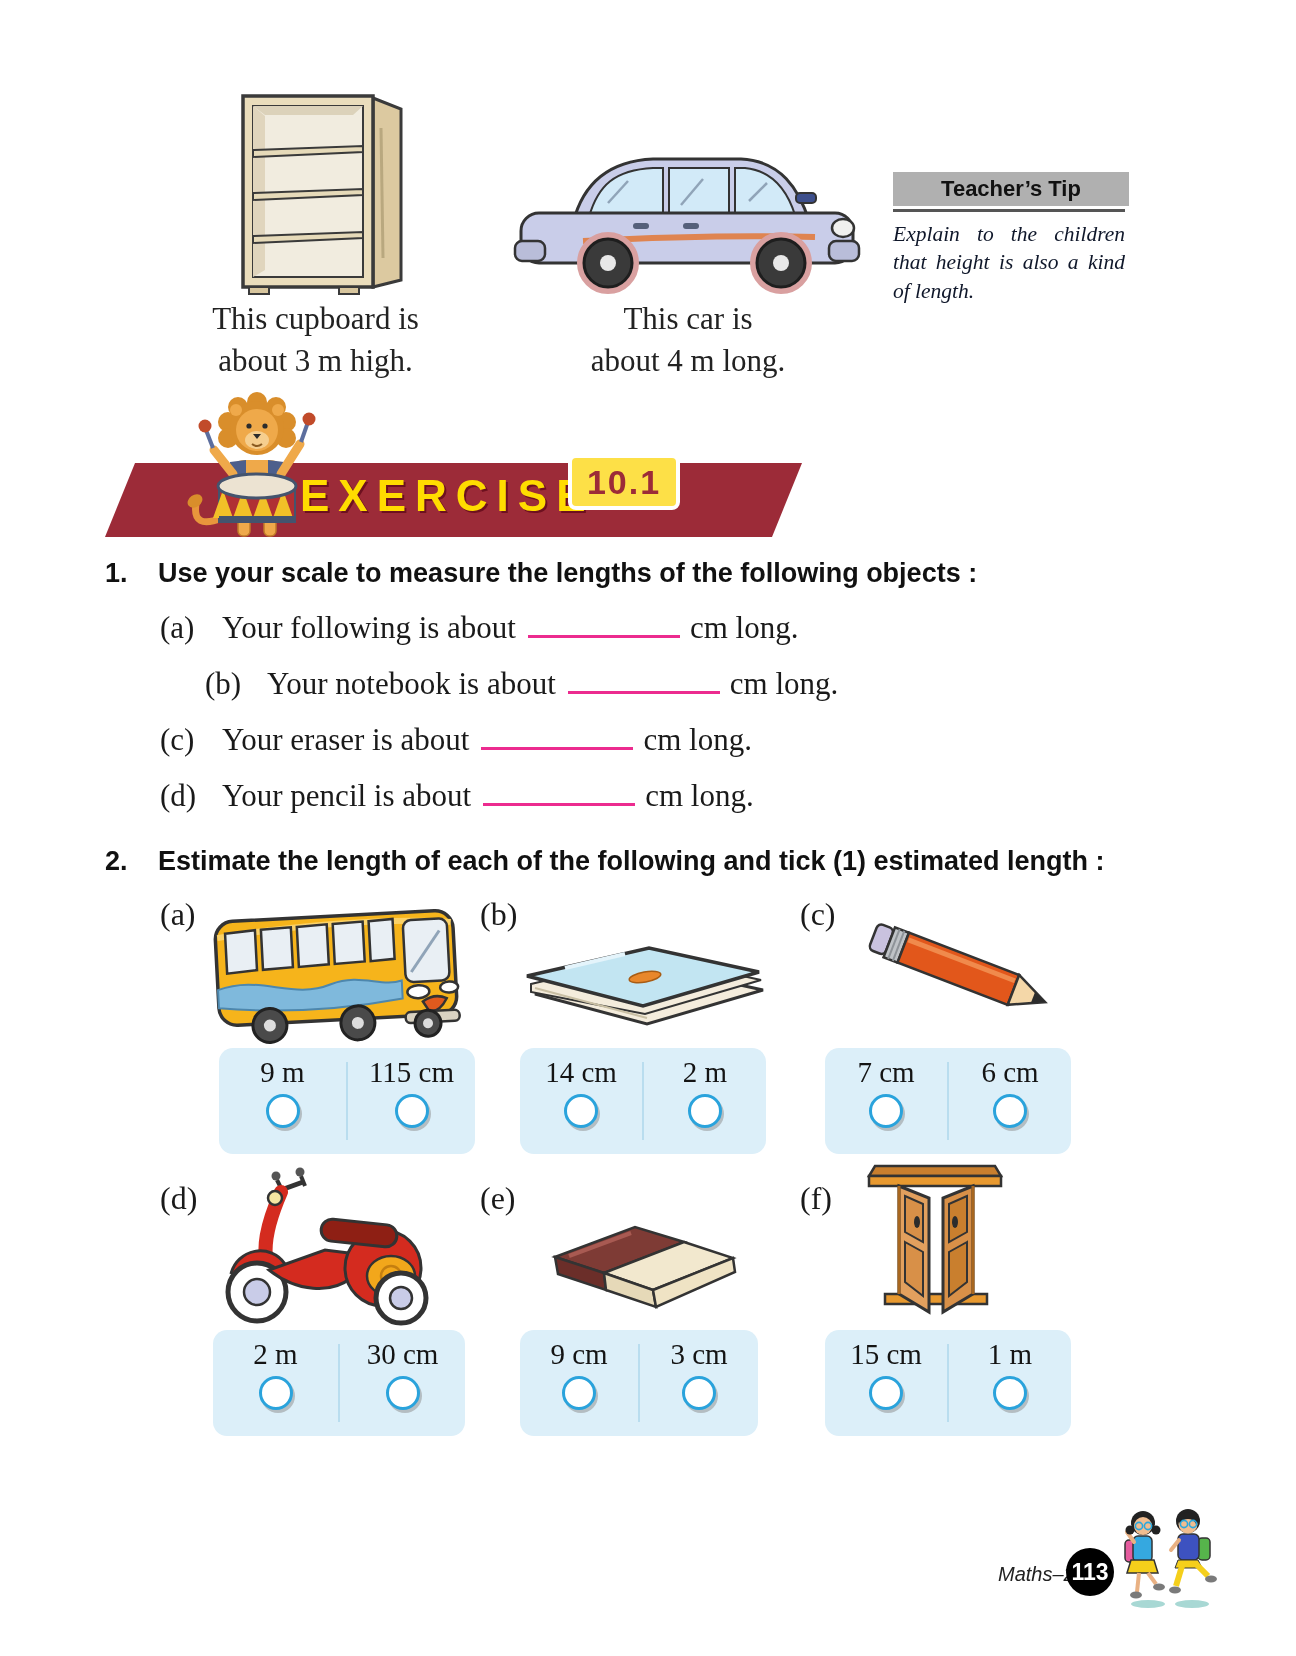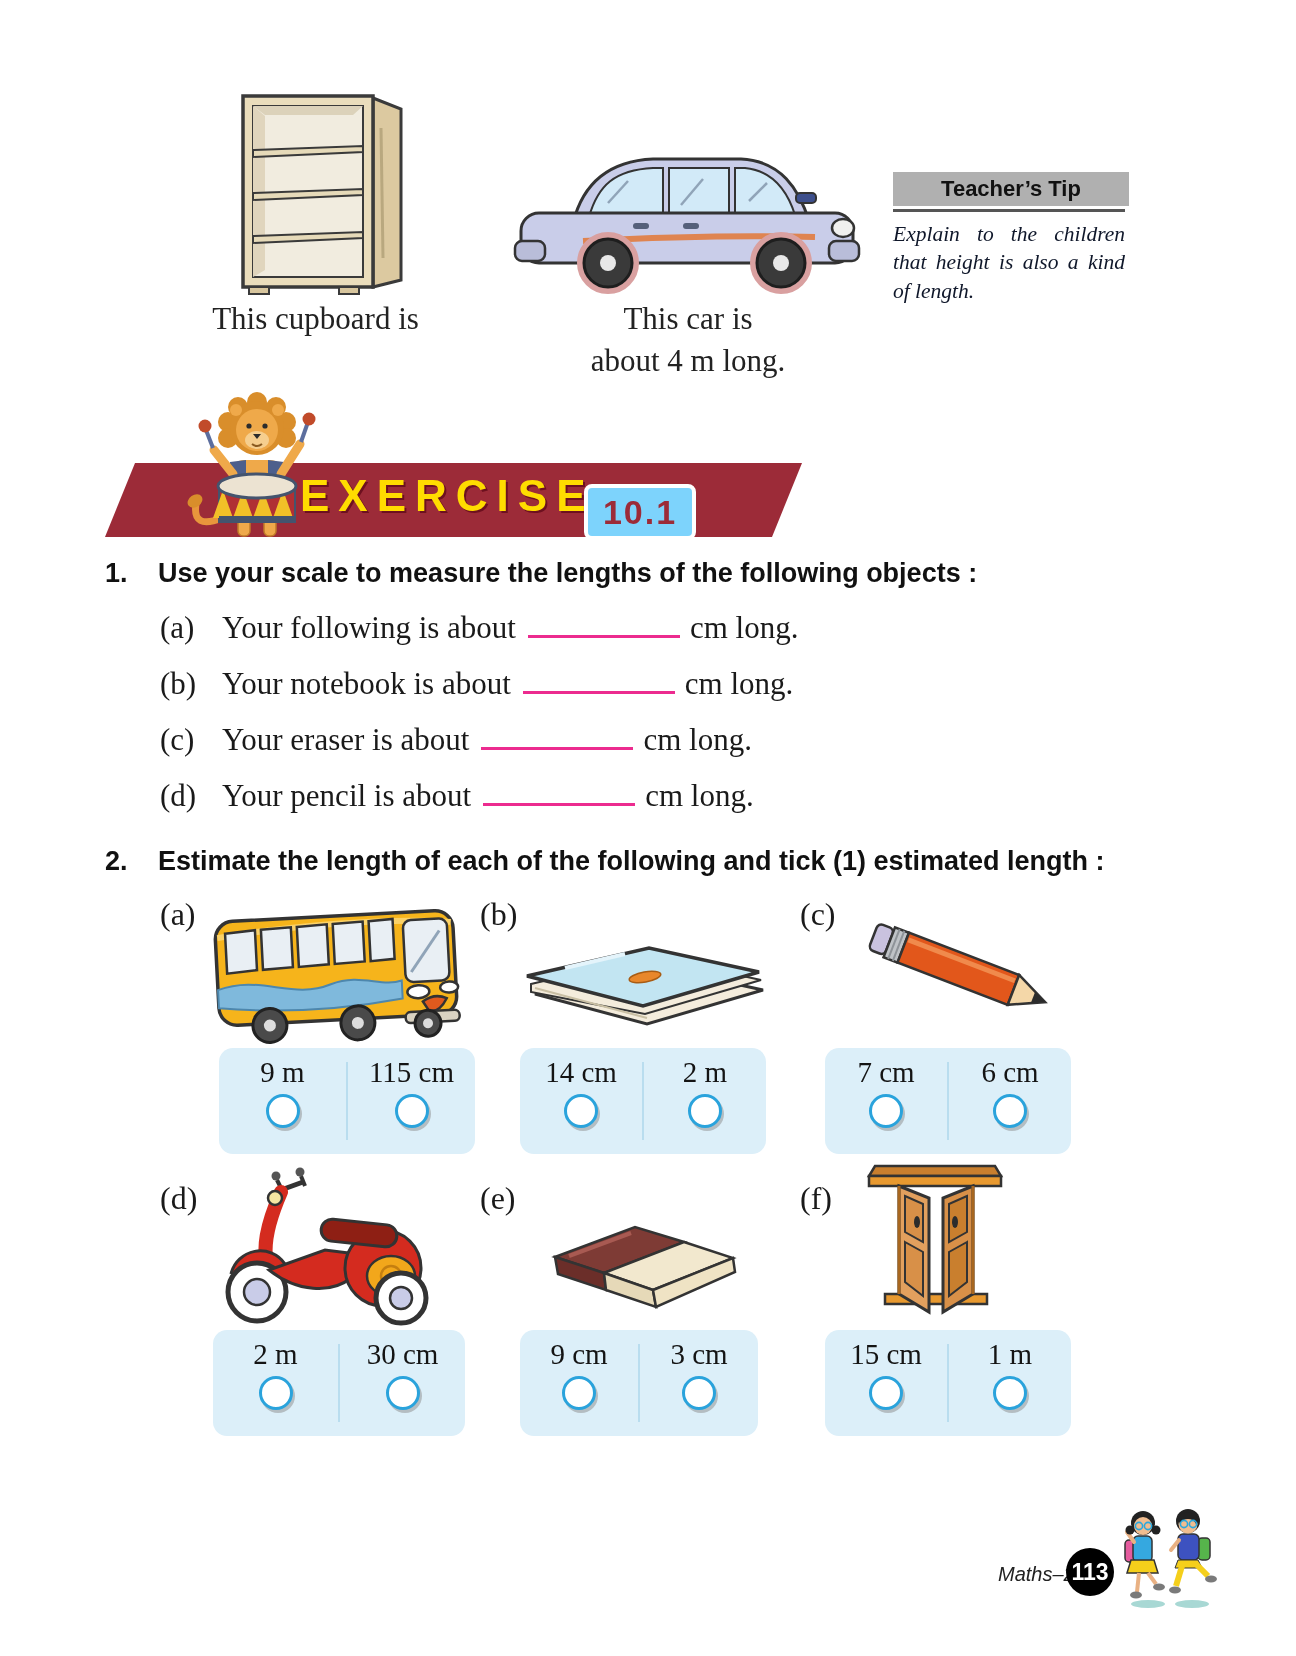--- a/index.html
+++ b/index.html
@@ -17,24 +17,24 @@
               color:#111;padding:4px 12px;}
   .tip-rule{border:none;border-top:3px solid #555;margin:3px 0 8px 0;}
   .tip-body{font-style:italic;font-size:21.5px;line-height:1.32;text-align:justify;color:#0f172a;}
 
   
   .banner{position:absolute;left:105px;top:463px;width:697px;height:74px;background:#9c2b38;
           clip-path:polygon(30px 0,100% 0,calc(100% - 30px) 100%,0 100%);}
   .banner-word{position:absolute;left:300px;top:471px;font-family:"Liberation Sans", sans-serif;
                font-weight:bold;font-size:44px;letter-spacing:9px;color:#ffdc00;
                text-shadow:2px 2px 0 #6d101f;}
-  .banner-badge{position:absolute;left:568px;top:484px;width:112px;height:56px;background:#7dd3fc;
+  .banner-badge{position:absolute;left:568px;top:454px;width:112px;height:56px;background:#fde047;
                 border:4px solid #ffffff;border-radius:8px;display:flex;align-items:center;
                 justify-content:center;font-family:"Liberation Sans", sans-serif;font-weight:bold;
-                font-size:34px;color:#9c2b38;letter-spacing:2px;box-sizing:border-box;margin-left:16px;}
+                font-size:34px;color:#9c2b38;letter-spacing:2px;box-sizing:border-box;}
   .lion{position:absolute;left:170px;top:390px;z-index:2;}
 
   
   .q-num{position:absolute;left:105px;font-family:"Liberation Sans", sans-serif;
          font-weight:bold;font-size:27px;color:#111;}
   .q-prompt{position:absolute;left:158px;font-family:"Liberation Sans", sans-serif;
             font-weight:bold;font-size:27px;color:#111;}
   .q1-row{position:absolute;left:160px;font-size:31px;white-space:nowrap;}
   .item-label{display:inline-block;width:62px;}
   .blank{display:inline-block;width:152px;height:20px;border-bottom:3px solid #ec2b8f;
@@ -75,20 +75,21 @@
         <polygon points="18,105 128,101 128,107 18,112"></polygon>
         <polygon points="18,148 128,144 128,150 18,155"></polygon>
       </g>
       <rect x="14" y="199" width="20" height="7" fill="#d8c69e" stroke="#3a3a3a" stroke-width="2"></rect>
       <rect x="104" y="199" width="20" height="7" fill="#d8c69e" stroke="#3a3a3a" stroke-width="2"></rect>
       <line x1="146" y1="40" x2="148" y2="170" stroke="#b9a87f" stroke-width="3"></line>
     </svg>
   </div>
   <div class="caption" style="left:168px;top:298px;width:295px;">
     <div>This cupboard is</div>
+    <div>about 3 m high.</div>
   </div>
 
   <div style="position:absolute;left:513px;top:143px;">
     <svg width="348" height="152" viewBox="0 0 348 152">
       <path d="M60,80 C70,40 96,18 140,16 L228,16 C268,18 286,46 296,78 Z" fill="#c9cde9" stroke="#333" stroke-width="3"></path>
       <path d="M76,74 C85,42 102,27 140,25 L150,25 L150,74 Z" fill="#d2eaf8" stroke="#333" stroke-width="2"></path>
       <rect x="156" y="25" width="60" height="49" fill="#d2eaf8" stroke="#333" stroke-width="2"></rect>
       <path d="M222,25 L232,25 C262,28 275,50 282,72 L222,74 Z" fill="#d2eaf8" stroke="#333" stroke-width="2"></path>
       <g stroke="#90a4b8" stroke-width="2.5">
         <line x1="95" y1="60" x2="115" y2="38"></line>
@@ -170,21 +171,21 @@
       <path d="M82,54 Q87,58 92,54" fill="none" stroke="#8a5a20" stroke-width="2"></path>
     </svg>
   </div>
 
   <div class="q-num" style="top:558px;">1.</div>
   <div class="q-prompt" style="top:558px;">Use your scale to measure the lengths of the following objects :</div>
 
   <div class="q1-row" style="top:610px;">
     <span class="item-label">(a)</span><span>Your following is about</span><span class="blank"></span><span>cm long.</span>
   </div>
-  <div class="q1-row" style="top:666px;">
+  <div class="q1-row" style="top:666px;margin-left:45px;">
     <span class="item-label">(b)</span><span>Your notebook is about</span><span class="blank"></span><span>cm long.</span>
   </div>
   <div class="q1-row" style="top:722px;">
     <span class="item-label">(c)</span><span>Your eraser is about</span><span class="blank"></span><span>cm long.</span>
   </div>
   <div class="q1-row" style="top:778px;">
     <span class="item-label">(d)</span><span>Your pencil is about</span><span class="blank"></span><span>cm long.</span>
   </div>
 
   <div class="q-num" style="top:846px;">2.</div>

